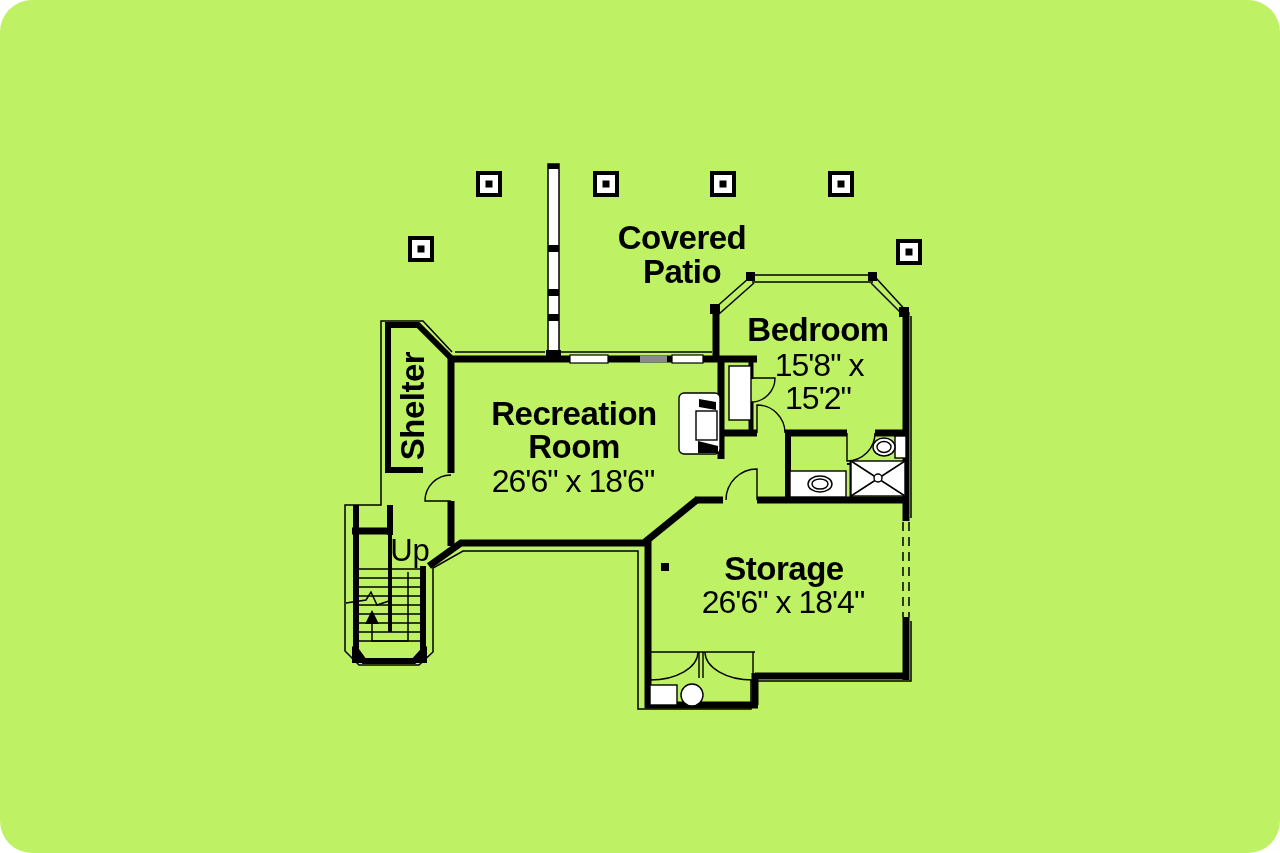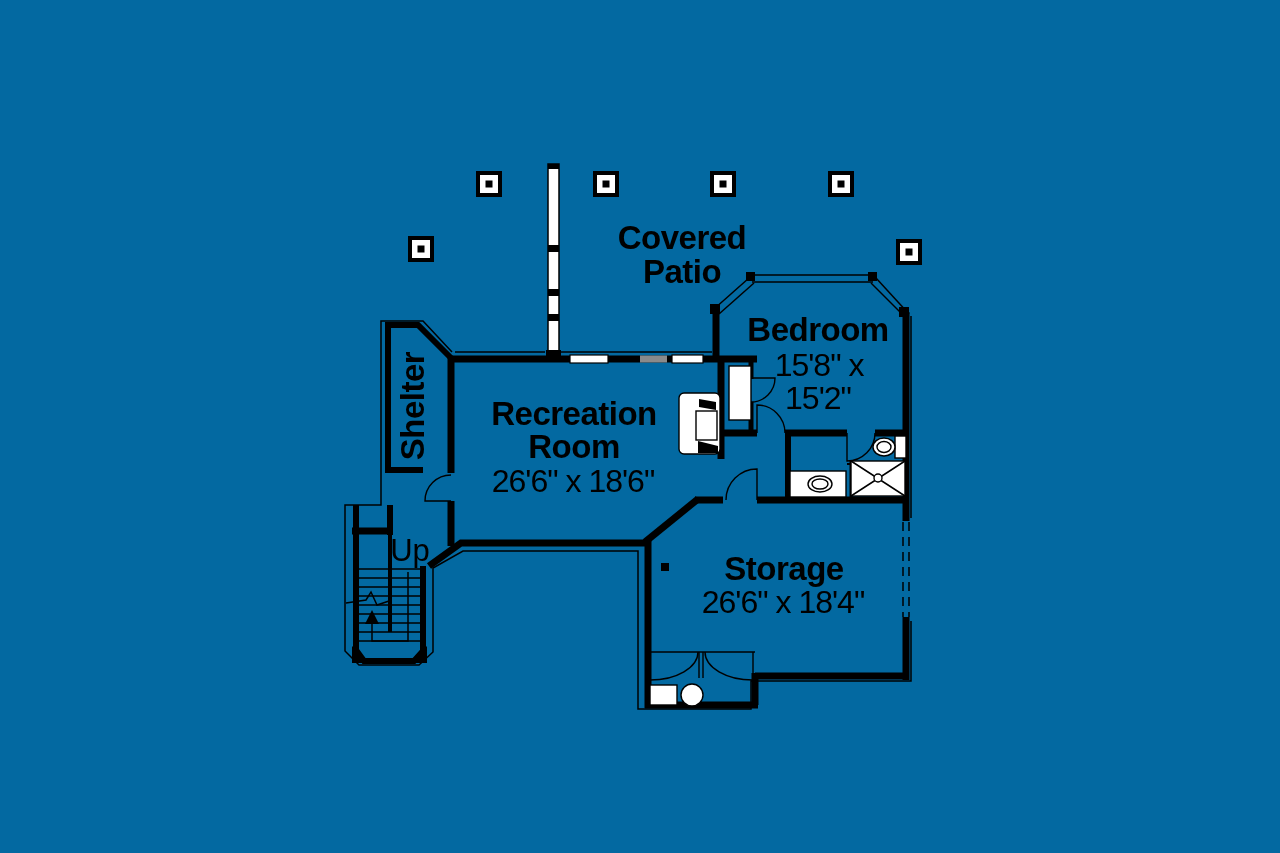--- a/index.html
+++ b/index.html
@@ -1,22 +1,23 @@
 <!DOCTYPE html>
 <html><head>
 <meta charset="utf-8">
 <style>
   html, body { margin: 0; padding: 0; background: #ffffff; }
   #stage {
     position: relative;
     width: 1280px;
     height: 853px;
-    background: #0369a1;
+    background: #bef264;
     overflow: hidden;
     font-family: "Liberation Sans", sans-serif;
+    border-radius: 32px;
   }
   svg { position: absolute; left: 0; top: 0; }
   text {
     fill: #000;
     font-family: "Liberation Sans", sans-serif;
   }
   .room-name  { font-weight: bold; font-size: 33px; letter-spacing: -0.5px; }
   .room-dims  { font-weight: normal; font-size: 32px; letter-spacing: -1px; }
   .up-label   { font-weight: normal; font-size: 31px; }
   .wall       { stroke: #000; fill: none; }

